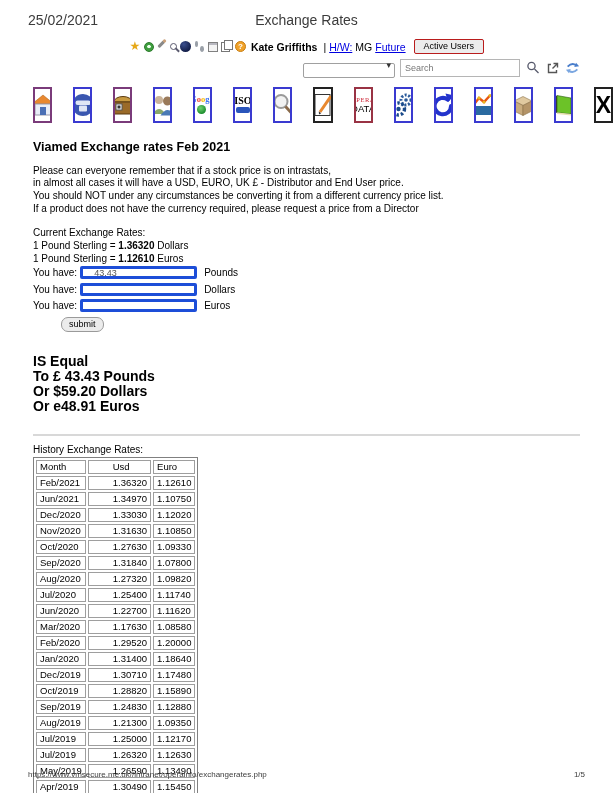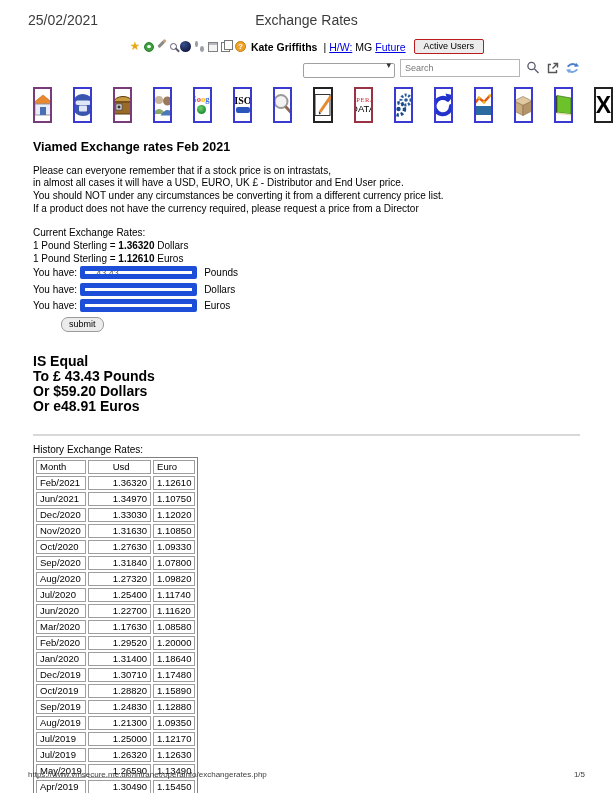--- a/index.html
+++ b/index.html
@@ -62,21 +62,21 @@
   .opera-text { font-family:"Liberation Serif",serif; font-size:6.5px; color:#cc2233; letter-spacing:.5px; line-height:8px; }
   .data-text { font-size:9.5px; font-weight:normal; line-height:10px; }
   .x-text { font-size:23px; font-weight:bold; line-height:26px; }
   
   .content { margin:0 33px; font-size:10px; }
   .page-heading { font-size:12.5px; font-weight:bold; margin-top:17px; }
   .notice { margin-top:11px; line-height:12.8px; }
   .rates { margin-top:10px; line-height:13px; }
   .rate-strong { font-weight:bold; }
   .conv-row { display:flex; align-items:center; height:16.5px; }
-  .conv-input { width:117px; height:13px; border:5px solid #1d4ed8; border-radius:2px; font-size:9px; color:#555;
+  .conv-input { width:117px; height:13px; border:3px solid #1d4ed8; border-radius:2px; font-size:9px; color:#555;
     padding:0 11px; margin-left:3px; font-family:"Liberation Sans",sans-serif; }
   .conv-unit { margin-left:7px; }
   .submit-btn { margin-top:3px; font-size:9px; padding:1px 7px 2px 7px; background:#ececec;
     border:1px solid #9a9a9a; border-radius:7px; font-family:"Liberation Sans",sans-serif; cursor:pointer;margin-left:28px; }
   .result { margin-top:22px; font-weight:bold; font-size:14px; line-height:15px; }
   .divider { margin-top:20px; border:0; border-top:2px solid #d8d8d8; }
   .history-title { margin-top:8px; }
   table.history { margin-top:2px; border-collapse:separate; border-spacing:2px; border:1px solid #808080; }
   table.history th, table.history td { border:1px solid #9e9e9e; padding:0 3px; font-size:9.5px; font-weight:normal;
     text-align:left; line-height:12px; height:13px; background:#fff; }

